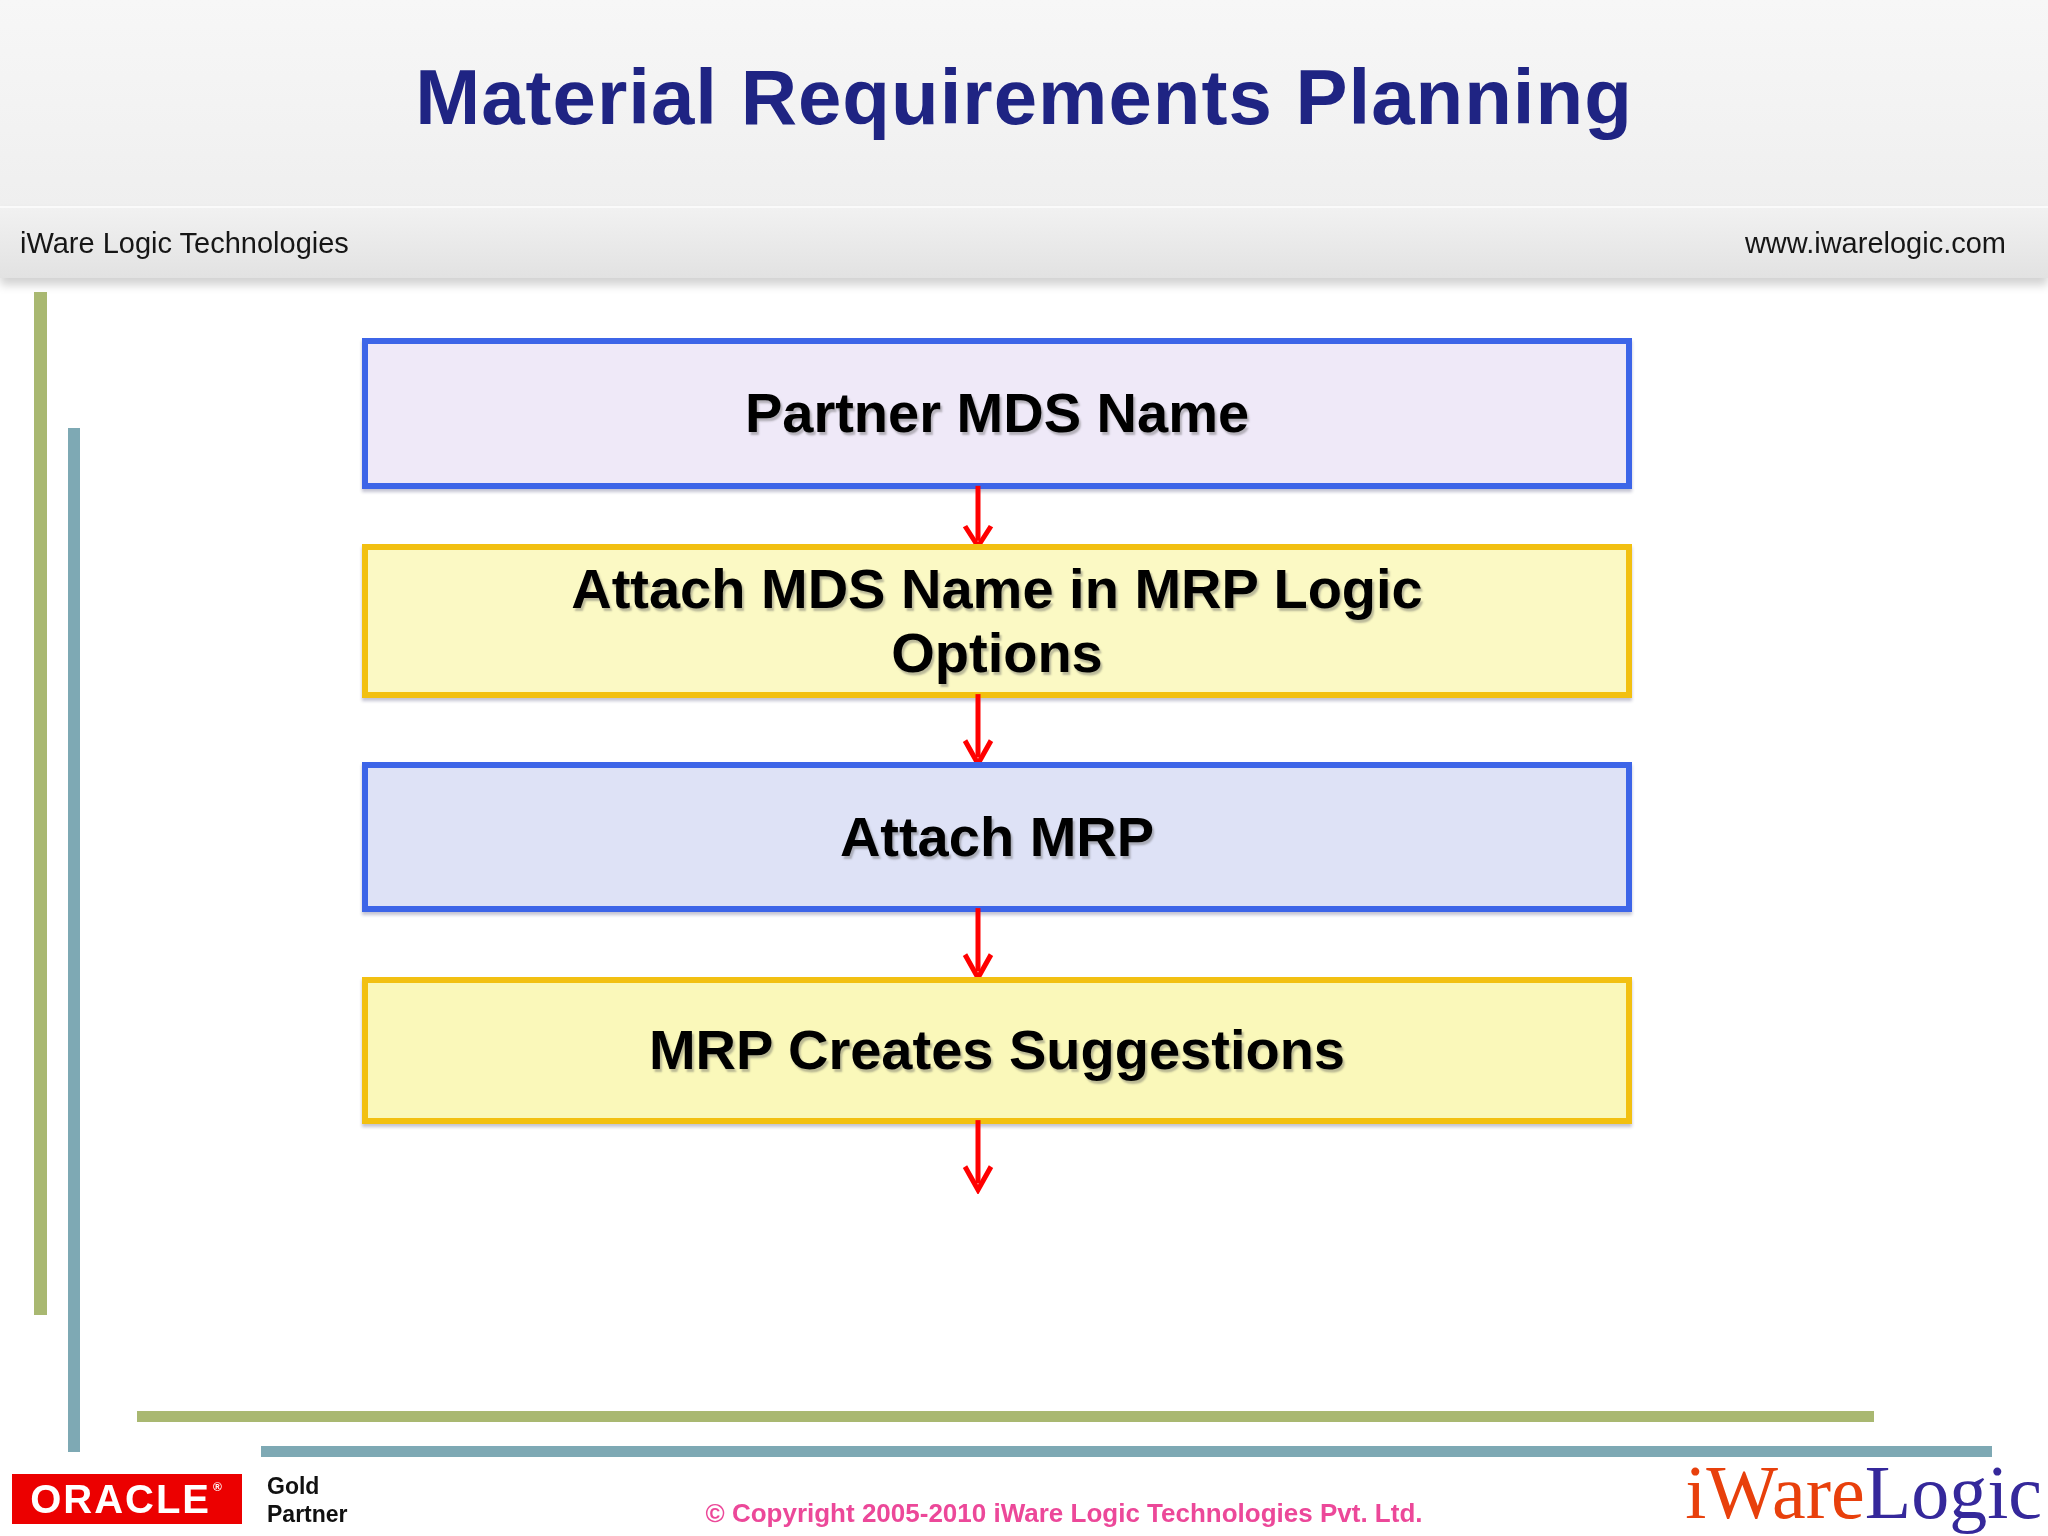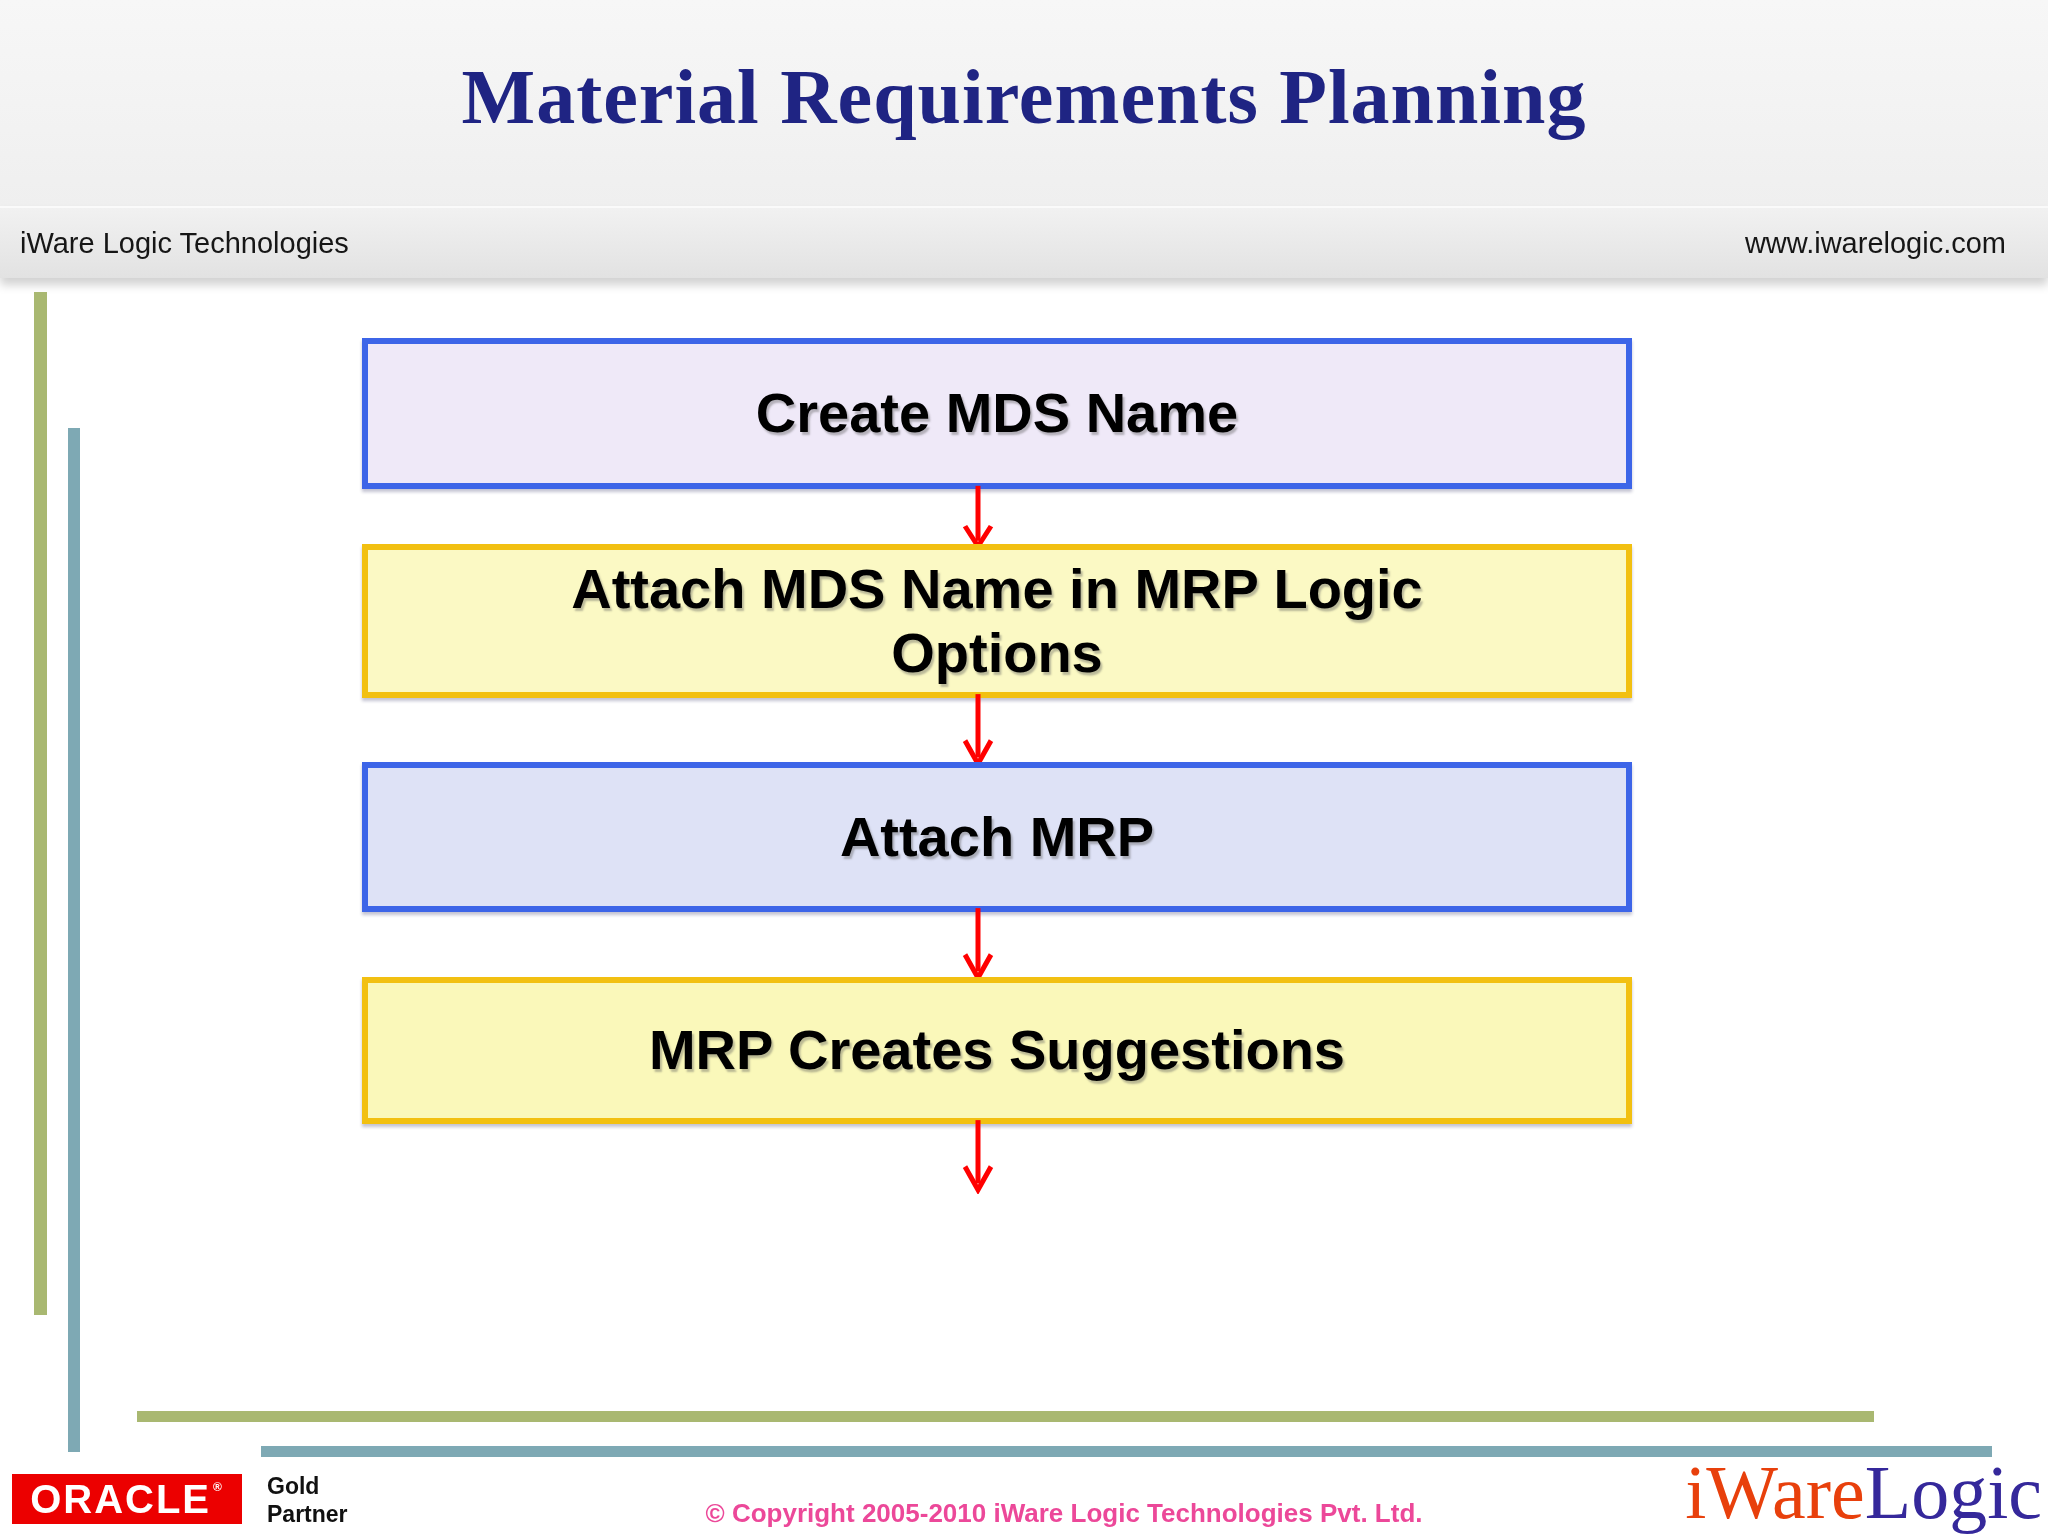--- a/index.html
+++ b/index.html
@@ -3,21 +3,21 @@
 <meta charset="utf-8">
 <style>
   html,body{margin:0;padding:0;}
   body{font-family:"Liberation Sans",sans-serif;background:#ffffff;}
   .slide{position:relative;width:2048px;height:1536px;overflow:hidden;background:#ffffff;}
 
   
   .top-band{position:absolute;left:0;top:0;width:2048px;height:206px;
     background:linear-gradient(#f7f7f7,#efefef);}
   .title{position:absolute;left:0;top:52px;width:2048px;margin:0;text-align:center;
-    font-size:78px;font-weight:bold;color:#1f2483;letter-spacing:1px;font-family:Liberation Serif, serif;}
+    font-size:78px;font-weight:bold;color:#1f2483;letter-spacing:1px;}
 
   
   .header-bar{position:absolute;left:0;top:206px;width:2048px;height:72px;
     background:linear-gradient(#f1f1f1,#e9e9e9 55%,#e2e2e2);
     border-top:2px solid #fafafa;
     box-shadow:0 7px 9px rgba(0,0,0,0.18);
     display:flex;align-items:center;justify-content:space-between;box-sizing:border-box;
     padding:0 42px 0 20px;font-size:29px;color:#161616;}
 
   
@@ -76,21 +76,21 @@
     <span>iWare Logic Technologies</span>
     <span>www.iwarelogic.com</span>
   </div>
 
   <div class="line line-olive-v"></div>
   <div class="line line-teal-v"></div>
   <div class="line line-olive-h"></div>
   <div class="line line-teal-h"></div>
 
   <div class="flow-box b1 border-blue">
-    <span>Create MDS Name</span>
+    <span>Partner MDS Name</span>
   </div>
 
   <div class="arrow a1">
     <svg viewBox="0 0 36 72" preserveAspectRatio="none">
       <line x1="18" y1="2" x2="18" y2="62" stroke="#ff0000" stroke-width="5"></line>
       <polyline points="5,46 18,68 31,46" stroke="#ff0000" stroke-width="5" fill="none"></polyline>
     </svg>
   </div>
 
   <div class="flow-box b2 border-gold">

